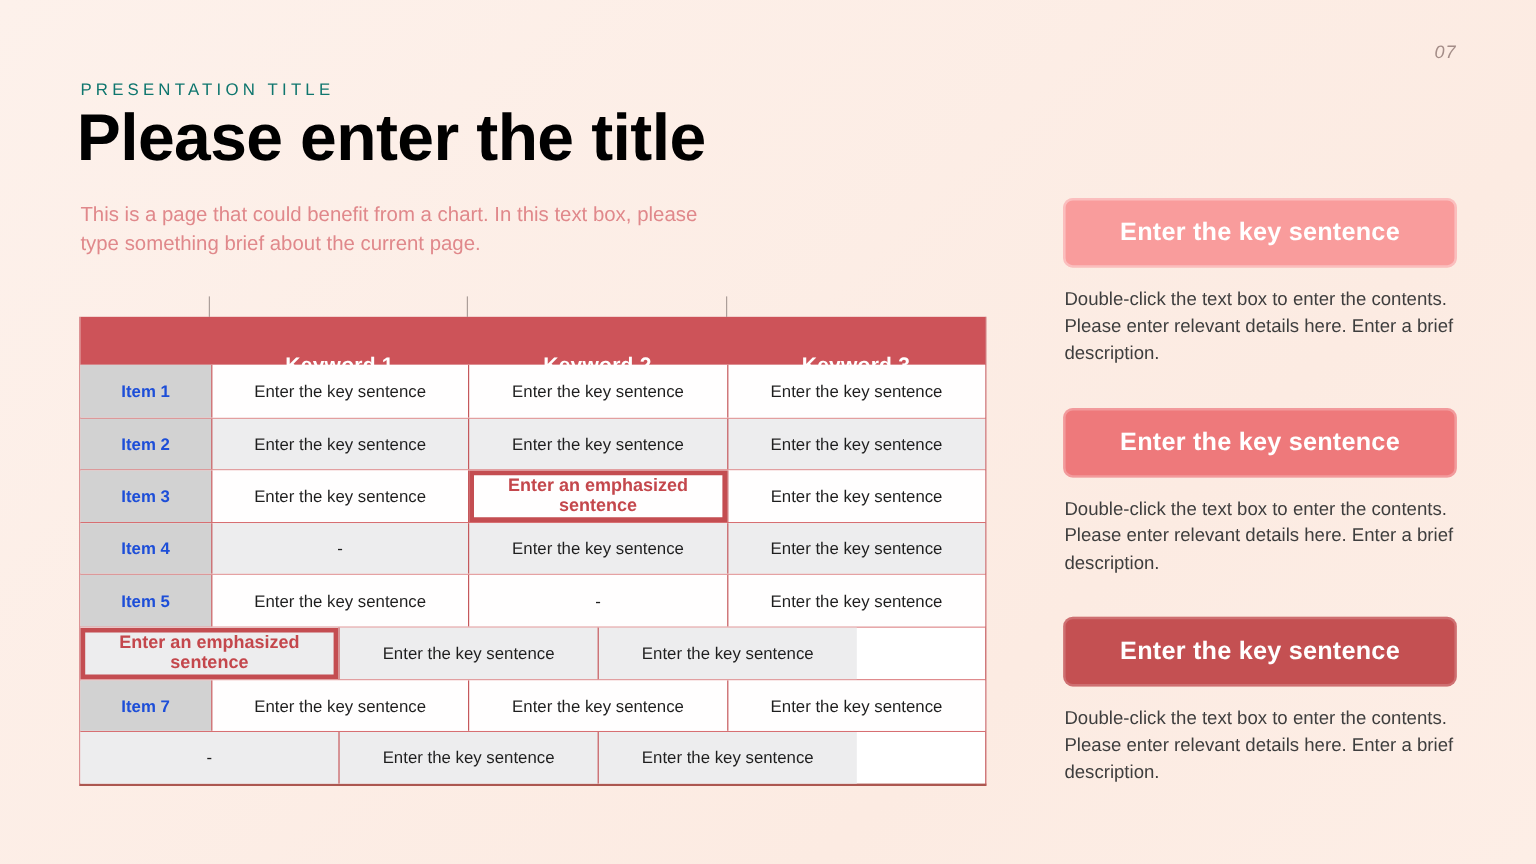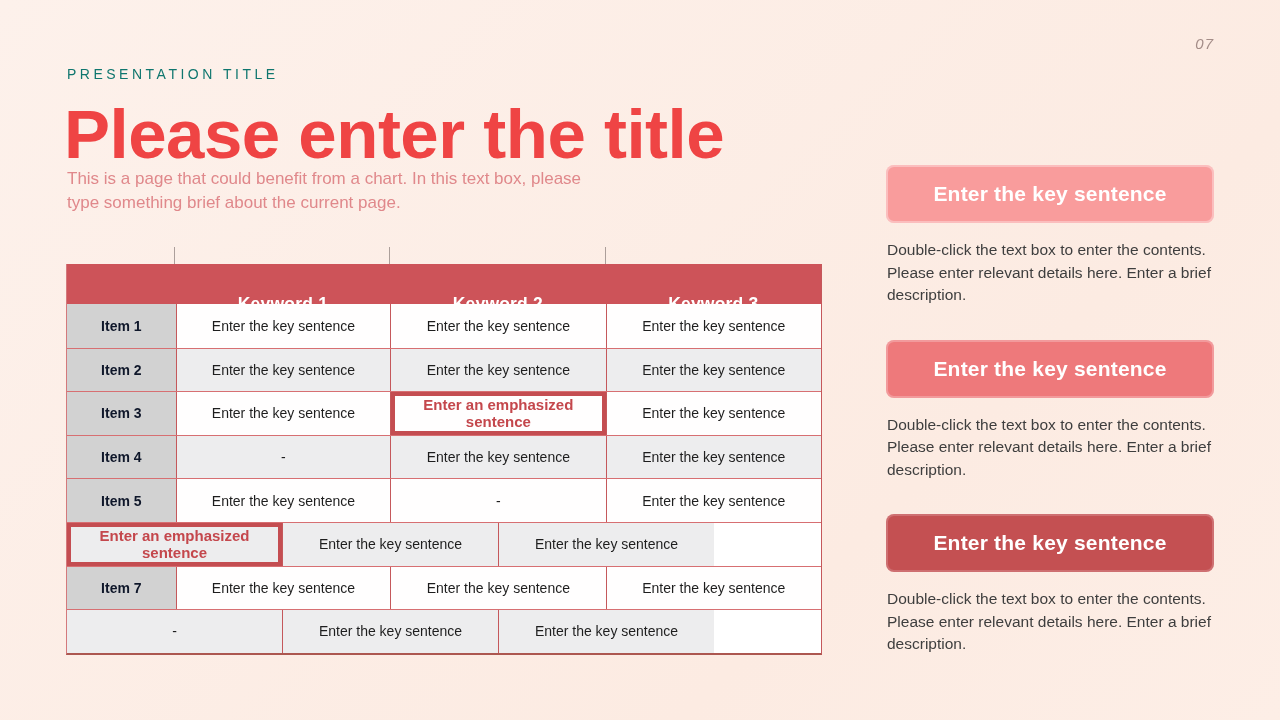--- a/index.html
+++ b/index.html
@@ -14,22 +14,22 @@
   
   .eyebrow {
     position:absolute; left:67px; top:41px;
     font-size:14px; letter-spacing:3.5px; color:#0f766e; font-weight:400;margin-top:25px;
   }
   .page-num {
     position:absolute; right:66px; top:35px;
     font-size:15px; letter-spacing:1px; color:#a48d88;font-style:italic;
   }
   .slide-title {
-    position:absolute; left:64px; top:95px;
-    font-size:69px; font-weight:bold; color:#ef4444; letter-spacing:-0.5px;
+    position:absolute; left:64px; top:82px;
+    font-size:55px; font-weight:bold; color:#000000; letter-spacing:-0.5px;
   }
   .slide-subtitle {
     position:absolute; left:67px; top:167px; width:548px;
     font-size:17px; line-height:24px; color:#e0888b;
   }
 
   
   .tbl-wrap { position:absolute; left:66px; top:264px; width:756px; }
   .tick { position:absolute; top:-17px; width:1px; height:17px; background:rgba(92,80,78,.5); }
   .tbl {
@@ -45,21 +45,21 @@
     color:#fff; font-weight:bold; font-size:17.5px; letter-spacing:.2px;margin-top:40px;
   }
   .trow { display:flex; height:43.6px; }
   .trow + .trow { border-top:1px solid #d76f72; }
   .cell {
     display:flex; align-items:center; justify-content:center; text-align:center;
     font-size:14px; color:#1e1e1e;
   }
   .cell + .cell { border-left:1px solid #c5585b; }
   .w-label { width:109px; } .w-c1 { width:215px; } .w-c2 { width:216px; } .w-c3 { width:216px; }
-  .cell.label { background:#d2d2d2; font-weight:bold; color:#0f172a; }
+  .cell.label { background:#d2d2d2; font-weight:bold; color:#1d4ed8; }
   .trow:nth-child(odd)  .cell.data { background:#fffefe; }
   .trow:nth-child(even) .cell.data { background:#ededee; }
   .cell.emph {
     box-shadow:inset 0 0 0 4px #c44d51;
     color:#c4474c; font-weight:bold; font-size:15px; line-height:17px;
     padding:0 14px;
   }
 
   
   .sidebar { position:absolute; left:886px; top:165px; width:328px; }

